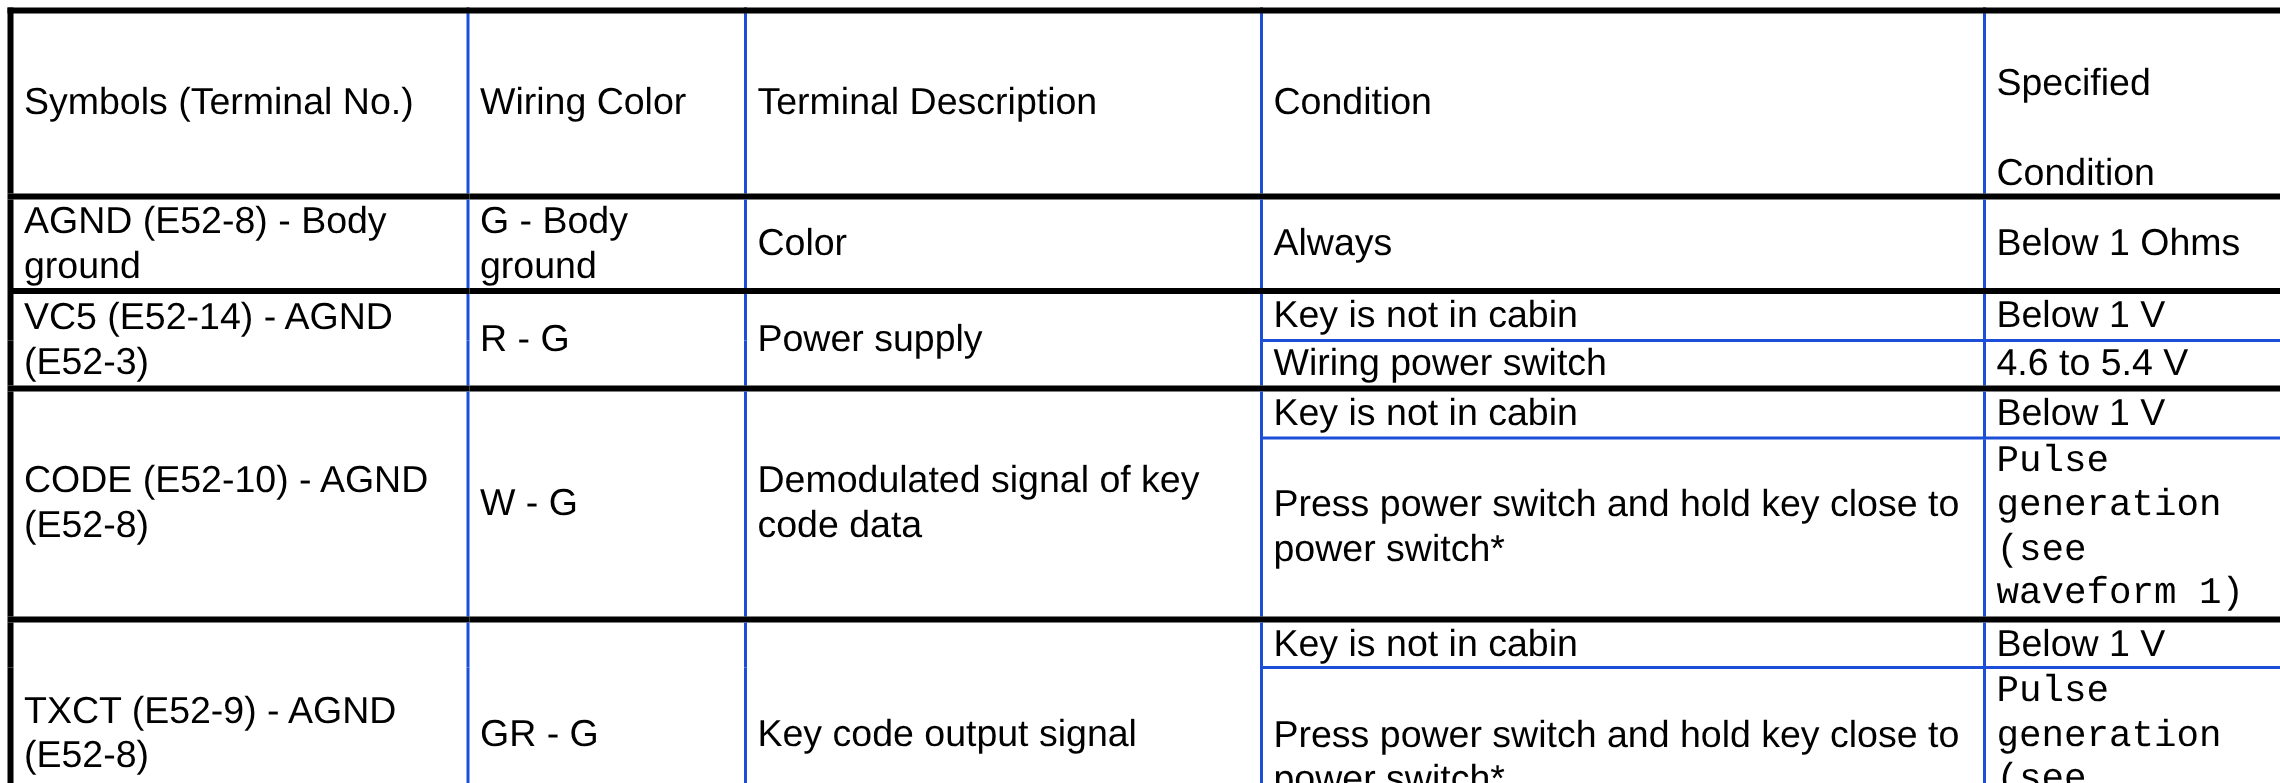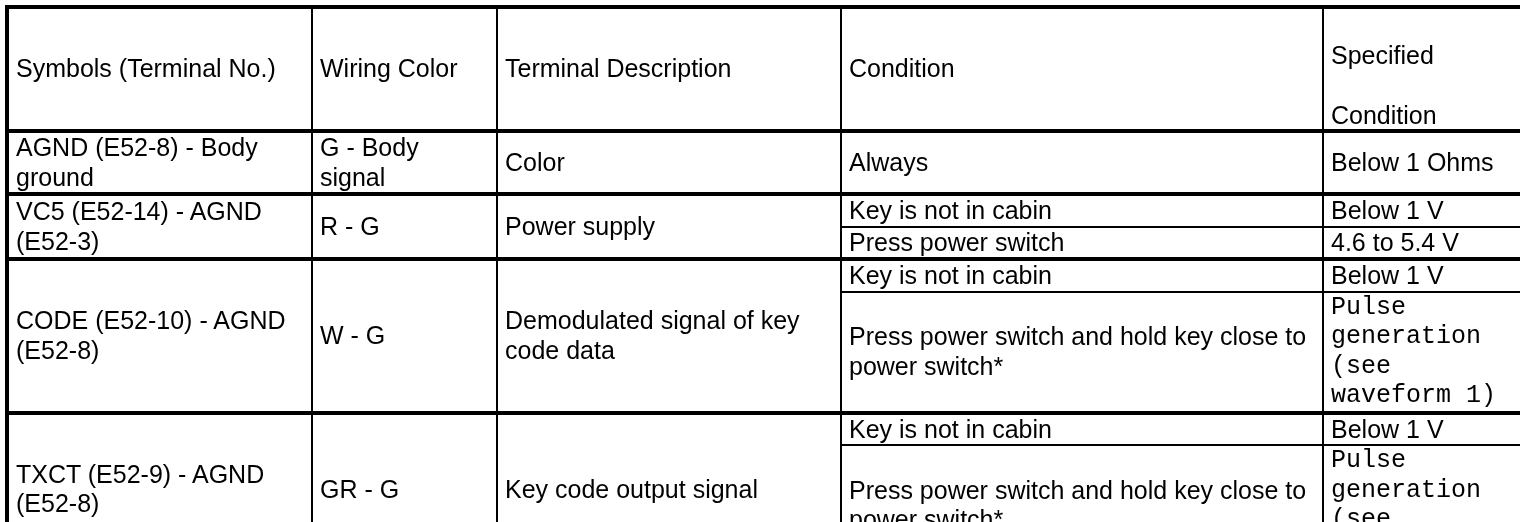--- a/index.html
+++ b/index.html
@@ -28,21 +28,21 @@
     border-collapse: collapse;
     table-layout: fixed;
     width: 1500px;
     height: 509px;
     border: 4px solid #000000;
     box-sizing: border-box;
   }
 
   table.spec-table td,
   table.spec-table th {
-    border: 2px solid #000000;
+    border: 2px solid #1d4ed8;
     box-sizing: border-box;
     padding: 0 7px;
     vertical-align: middle;
     font-size: 25px;
     line-height: 1.18;
     font-weight: normal;
     text-align: left;
   }
 
   thead th {
@@ -91,35 +91,35 @@
         <th class="col-5">
           <div class="hdr-2line">Specified</div>
           <div class="hdr-2line">Condition</div>
         </th>
       </tr>
     </thead>
     <tbody>
 
       <tr class="group-start">
         <td class="col-1 cell-top" rowspan="1">AGND (E52-8) - Body ground</td>
-        <td class="col-2 cell-top" rowspan="1">G - Body signal</td>
+        <td class="col-2 cell-top" rowspan="1">G - Body ground</td>
         <td class="col-3" rowspan="1">Color</td>
         <td class="col-4">Always</td>
         <td class="col-5">Below 1 Ohms</td>
       </tr>
 
       <tr class="group-start">
         <td class="col-1 cell-top" rowspan="2">VC5 (E52-14) - AGND (E52-3)</td>
         <td class="col-2" rowspan="2">R - G</td>
         <td class="col-3" rowspan="2">Power supply</td>
         <td class="col-4">Key is not in cabin</td>
         <td class="col-5">Below 1 V</td>
       </tr>
       <tr>
-        <td class="col-4">Press power switch</td>
+        <td class="col-4">Wiring power switch</td>
         <td class="col-5">4.6 to 5.4 V</td>
       </tr>
 
       <tr class="group-start">
         <td class="col-1" rowspan="2">CODE (E52-10) - AGND (E52-8)</td>
         <td class="col-2" rowspan="2">W - G</td>
         <td class="col-3" rowspan="2">Demodulated signal of key code data</td>
         <td class="col-4">Key is not in cabin</td>
         <td class="col-5">Below 1 V</td>
       </tr>

